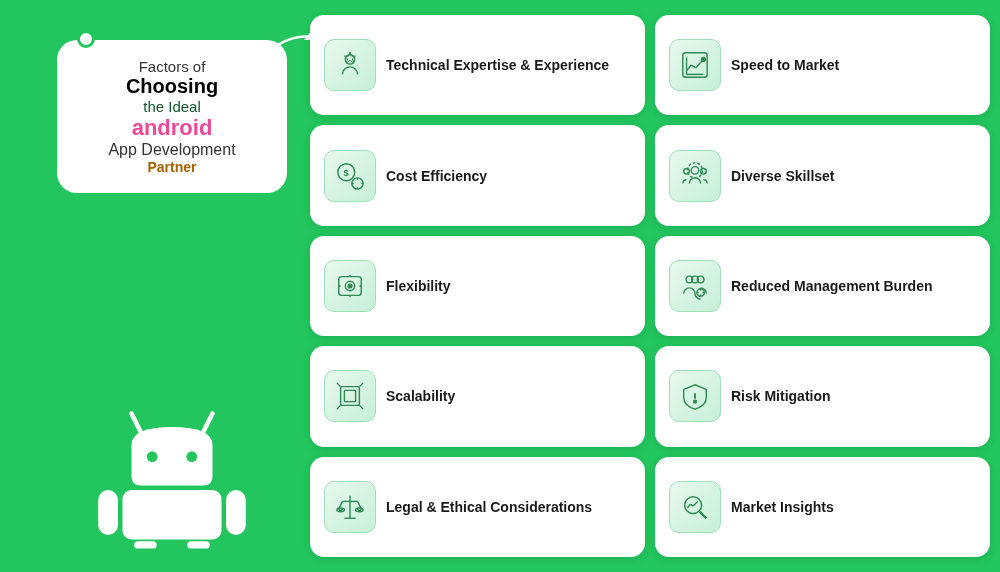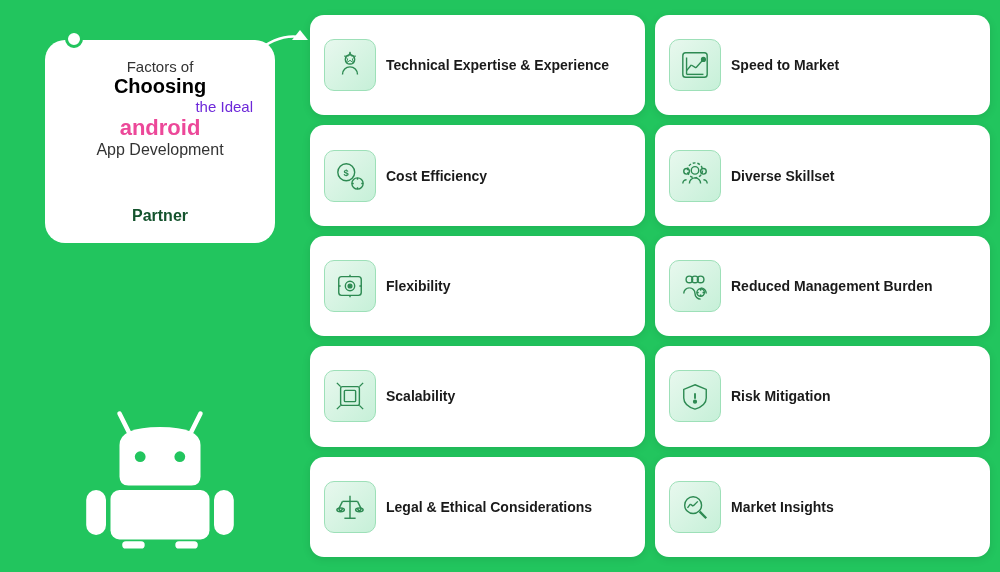--- a/index.html
+++ b/index.html
@@ -20,21 +20,21 @@
       width: 0;
       height: 0;
       border-left: 18px solid transparent;
       border-right: 18px solid transparent;
       border-bottom: 32px solid #f97316;
     }
 
     
     .left-panel {
       position: absolute;
-      left: 0;
+      left: 12px;
       top: 0;
       width: 320px;
       height: 572px;
       display: flex;
       flex-direction: column;
       align-items: center;
       justify-content: flex-start;
       padding-top: 30px;
     }
 
@@ -74,42 +74,40 @@
     }
 
     .title-choosing {
       font-size: 20px;
       color: #000000;
       font-weight: 800;
     }
 
     .title-the-ideal {
       font-size: 15px;
-      color: #6d28d9;
+      color: #14532d;
       font-weight: 400;
-      text-align: right;
     }
 
     .title-android {
       font-size: 22px;
       color: #ec4899;
       font-weight: 900;
     }
 
     .title-app-dev {
       font-size: 16px;
       color: #333;
       font-weight: 400;
     }
 
     .title-partner {
-      font-size: 16px;
-      color: #14532d;
+      font-size: 14px;
+      color: #a16207;
       font-weight: 800;
-      margin-top: 48px;
     }
 
     
     .android-robot {
       position: absolute;
       bottom: 10px;
       left: 50%;
       transform: translateX(-50%);
     }
 

